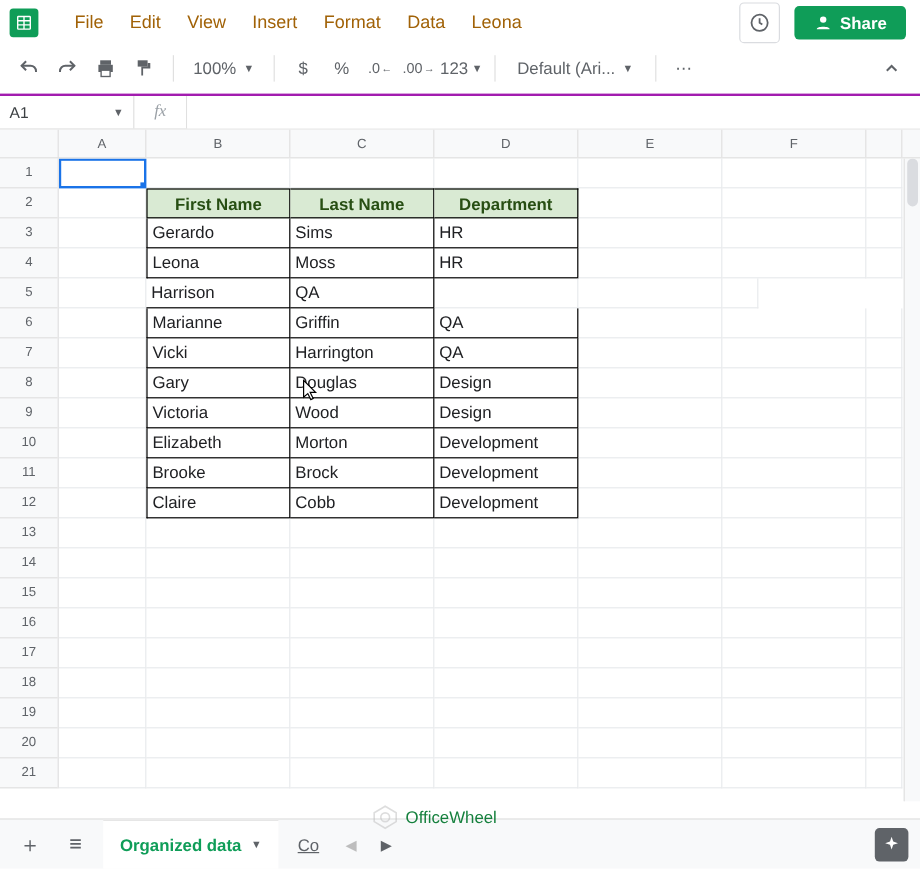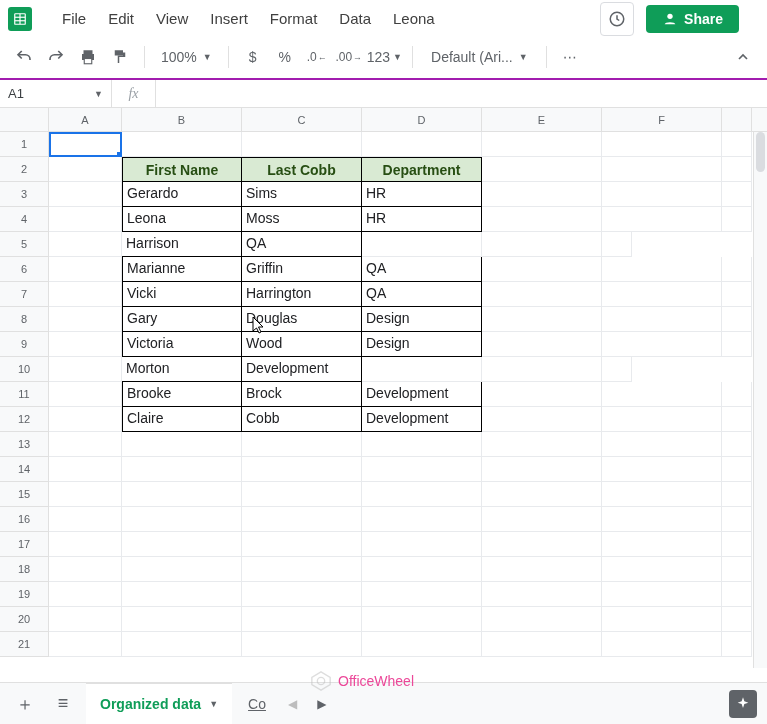--- a/index.html
+++ b/index.html
@@ -25,28 +25,28 @@
     width: 24px;
     height: 24px;
     background: #0f9d58;
     border-radius: 3px;
     display: flex;
     align-items: center;
     justify-content: center;
     margin-right: 20px;
   }
   .sheets-logo svg { width: 14px; height: 14px; }
-  .menubar { display: flex; gap: 2px; font-size: 15px; color: #404040; }
+  .menubar { display: flex; gap: 2px; font-size: 15px; color: #a16207; }
   .menu-item { padding: 4px 10px; cursor: pointer; border-radius: 4px; }
   .topbar-right {
     margin-left: auto;
     display: flex;
     align-items: center;
     gap: 12px;
-    padding-right: 28px;
+    padding-right: 12px;
   }
   .share-btn {
     background: #0f9d58;
     color: #fff;
     border-radius: 4px;
     padding: 6px 16px;
     font-weight: 600;
     font-size: 14px;
     display: flex;
     align-items: center;
@@ -210,21 +210,21 @@
     border-left: 1px solid #e0e0e0;
   }
   .vthumb {
     position: absolute; top: 0; left: 2px; right: 2px;
     height: 40px; background: #dadce0; border-radius: 6px;
   }
   
   .watermark {
     position: absolute; left: 310px; top: 670px;
     display: flex; align-items: center; gap: 6px;
-    color: #ec4899; font-size: 14px; z-index: 5;
+    color: #15803d; font-size: 14px; z-index: 5;
     font-weight: 500;
   }
   .watermark svg { width: 22px; height: 22px; opacity: 0.5; }
   
   .bottombar {
     position: absolute; left: 0; right: 0; bottom: 0;
     height: 42px;
     display: flex; align-items: center;
     border-top: 1px solid #e0e0e0;
     background: #f8f9fa;
@@ -420,21 +420,21 @@
         <div class="cell wB"></div>
         <div class="cell wC"></div>
         <div class="cell wD"></div>
         <div class="cell wE"></div>
         <div class="cell wF"></div>
         <div class="cell wG"></div>
       </div>
       <div class="row header">
         <div class="cell wA"></div>
         <div class="cell wB hb">First Name</div>
-        <div class="cell wC hc">Last Cobb</div>
+        <div class="cell wC hc">Last Name</div>
         <div class="cell wD hd">Department</div>
         <div class="cell wE"></div>
         <div class="cell wF"></div>
         <div class="cell wG"></div>
       </div>
       <div class="row data">
         <div class="cell wA"></div>
         <div class="cell wB db">Gerardo</div>
         <div class="cell wC dc">Sims</div>
         <div class="cell wD dd">HR</div>
@@ -490,20 +490,21 @@
         <div class="cell wA"></div>
         <div class="cell wB db">Victoria</div>
         <div class="cell wC dc">Wood</div>
         <div class="cell wD dd">Design</div>
         <div class="cell wE"></div>
         <div class="cell wF"></div>
         <div class="cell wG"></div>
       </div>
       <div class="row data">
         <div class="cell wA"></div>
+        <div class="cell wB db">Elizabeth</div>
         <div class="cell wC dc">Morton</div>
         <div class="cell wD dd">Development</div>
         <div class="cell wE"></div>
         <div class="cell wF"></div>
         <div class="cell wG"></div>
       </div>
       <div class="row data">
         <div class="cell wA"></div>
         <div class="cell wB db">Brooke</div>
         <div class="cell wC dc">Brock</div>

